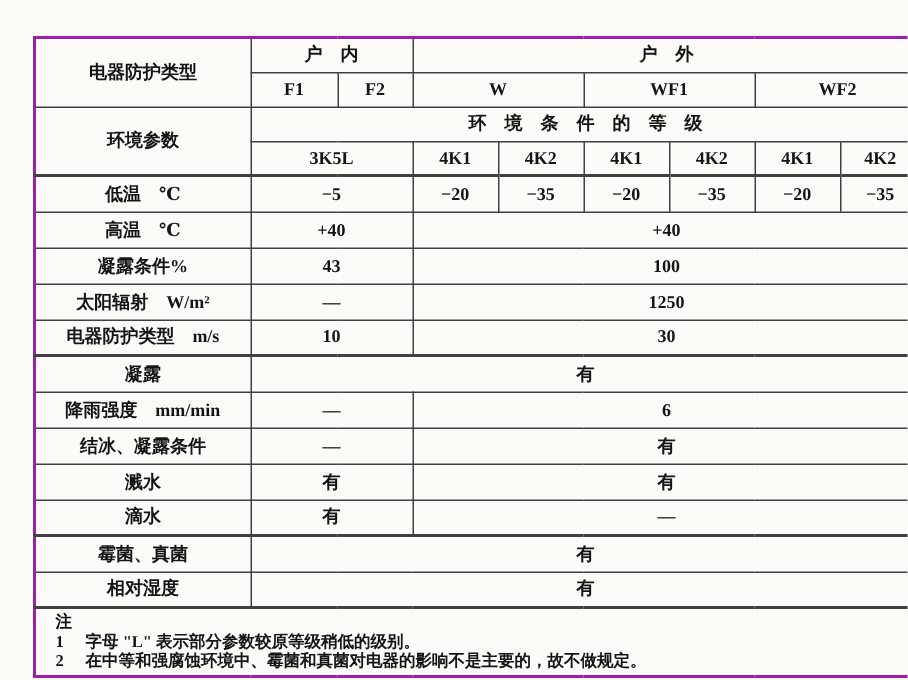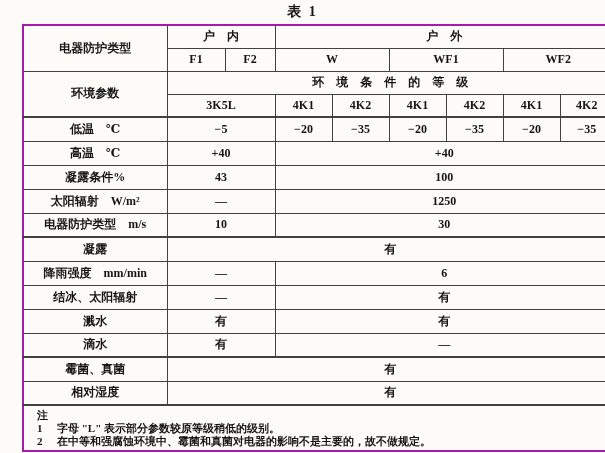--- a/index.html
+++ b/index.html
@@ -47,21 +47,20 @@
   .note-heading { padding-left: 5px; }
   .note-line { display: flex; padding-left: 5px; }
   .note-num { flex: none; width: 20px; }
   .note-text { flex: 1; }
 </style>
 </head>
 <body>
 
 <div class="page">
 
-  <div class="caption">表 1</div>
 
   <table class="spec">
     <colgroup>
       <col style="width:144px">
       <col style="width:58px">
       <col style="width:50px">
       <col style="width:57px">
       <col style="width:57px">
       <col style="width:57px">
       <col style="width:57px">
@@ -136,21 +135,21 @@
       <td colspan="8">有</td>
     </tr>
 
     <tr class="d">
       <td>降雨强度　mm/min</td>
       <td colspan="2">—</td>
       <td colspan="6">6</td>
     </tr>
 
     <tr class="d">
-      <td>结冰、太阳辐射</td>
+      <td>结冰、凝露条件</td>
       <td colspan="2">—</td>
       <td colspan="6">有</td>
     </tr>
 
     <tr class="d">
       <td>溅水</td>
       <td colspan="2">有</td>
       <td colspan="6">有</td>
     </tr>
 

